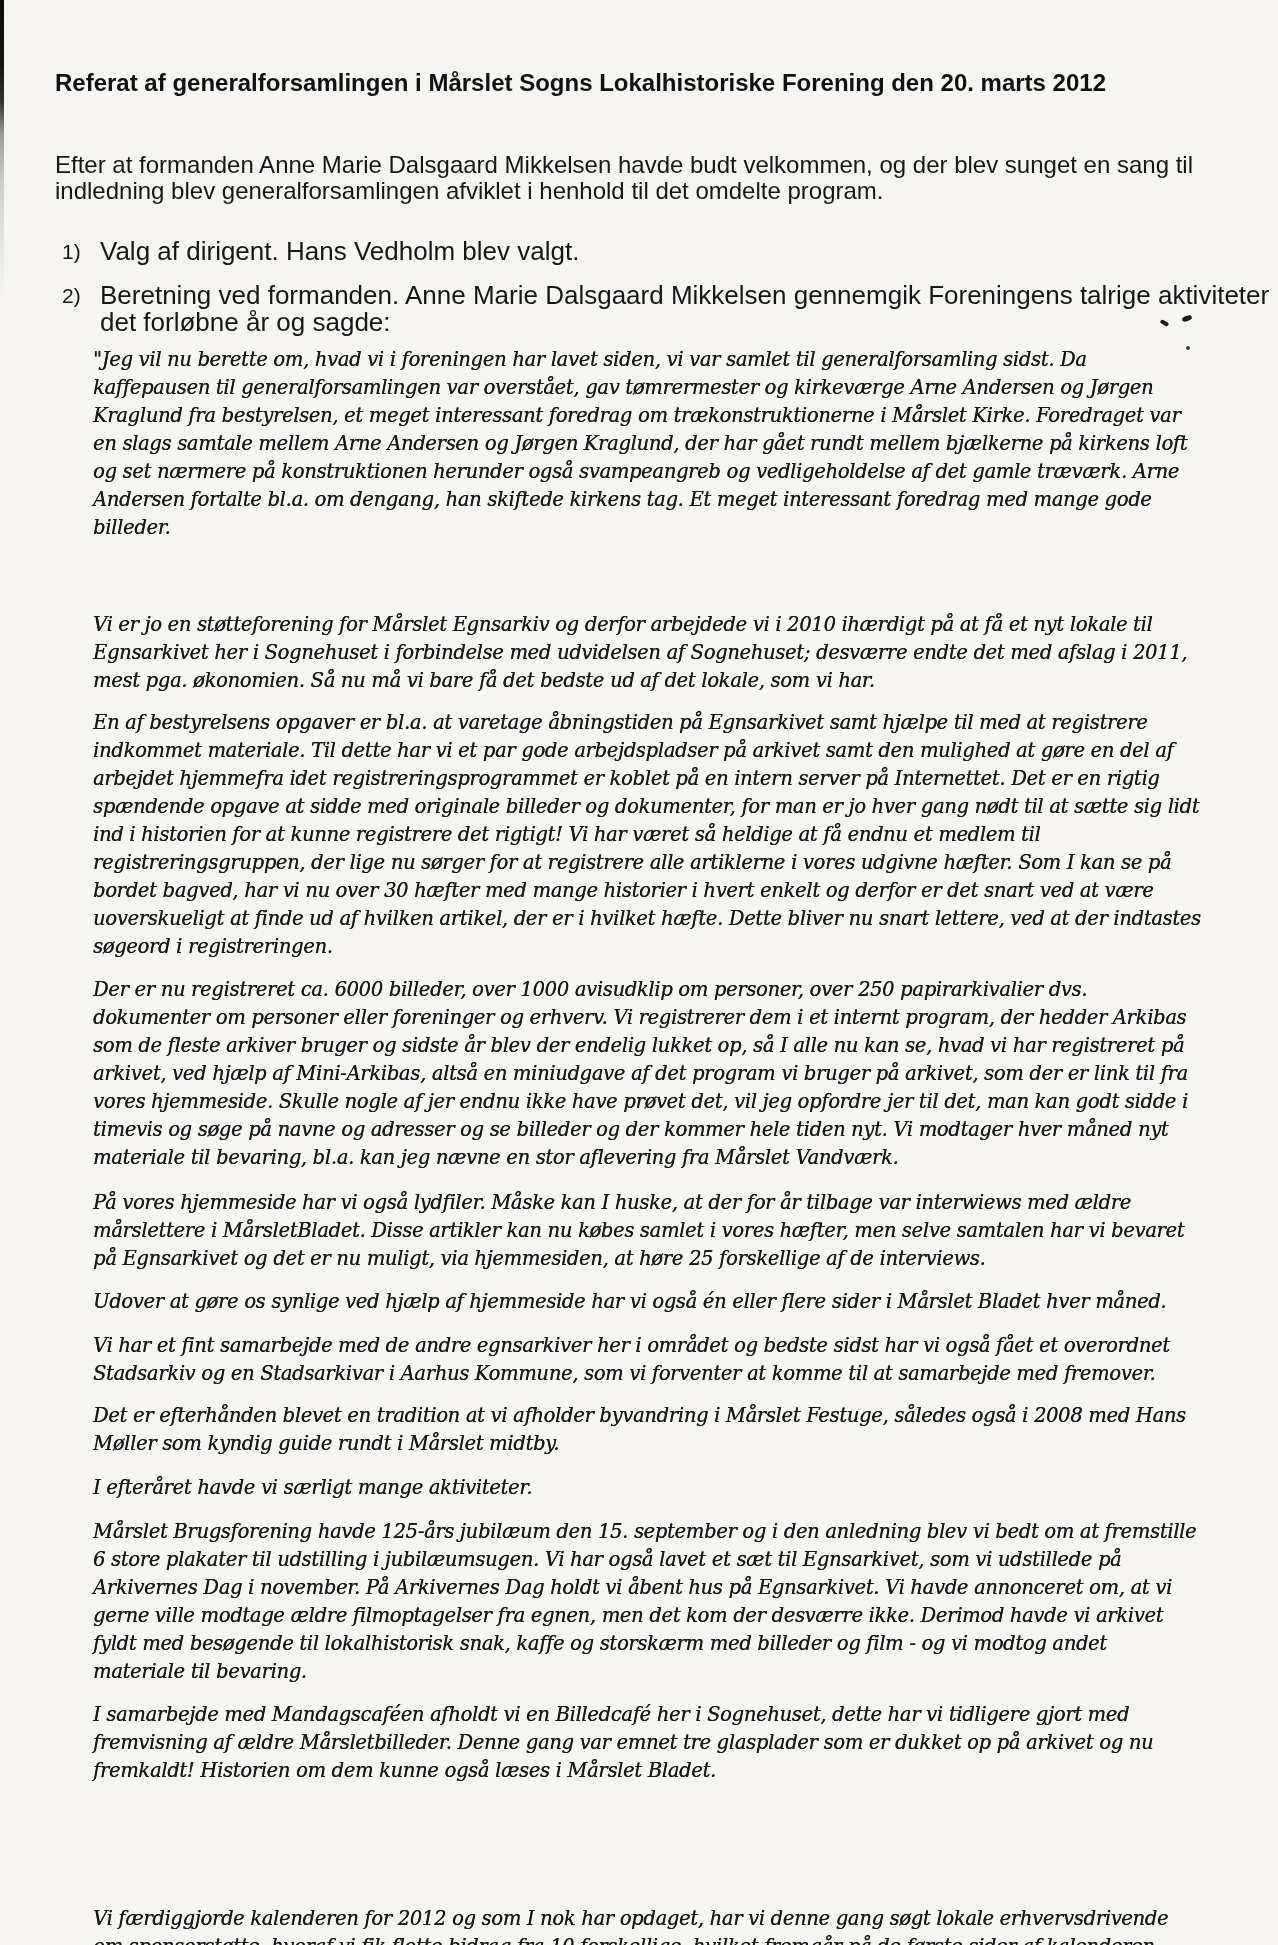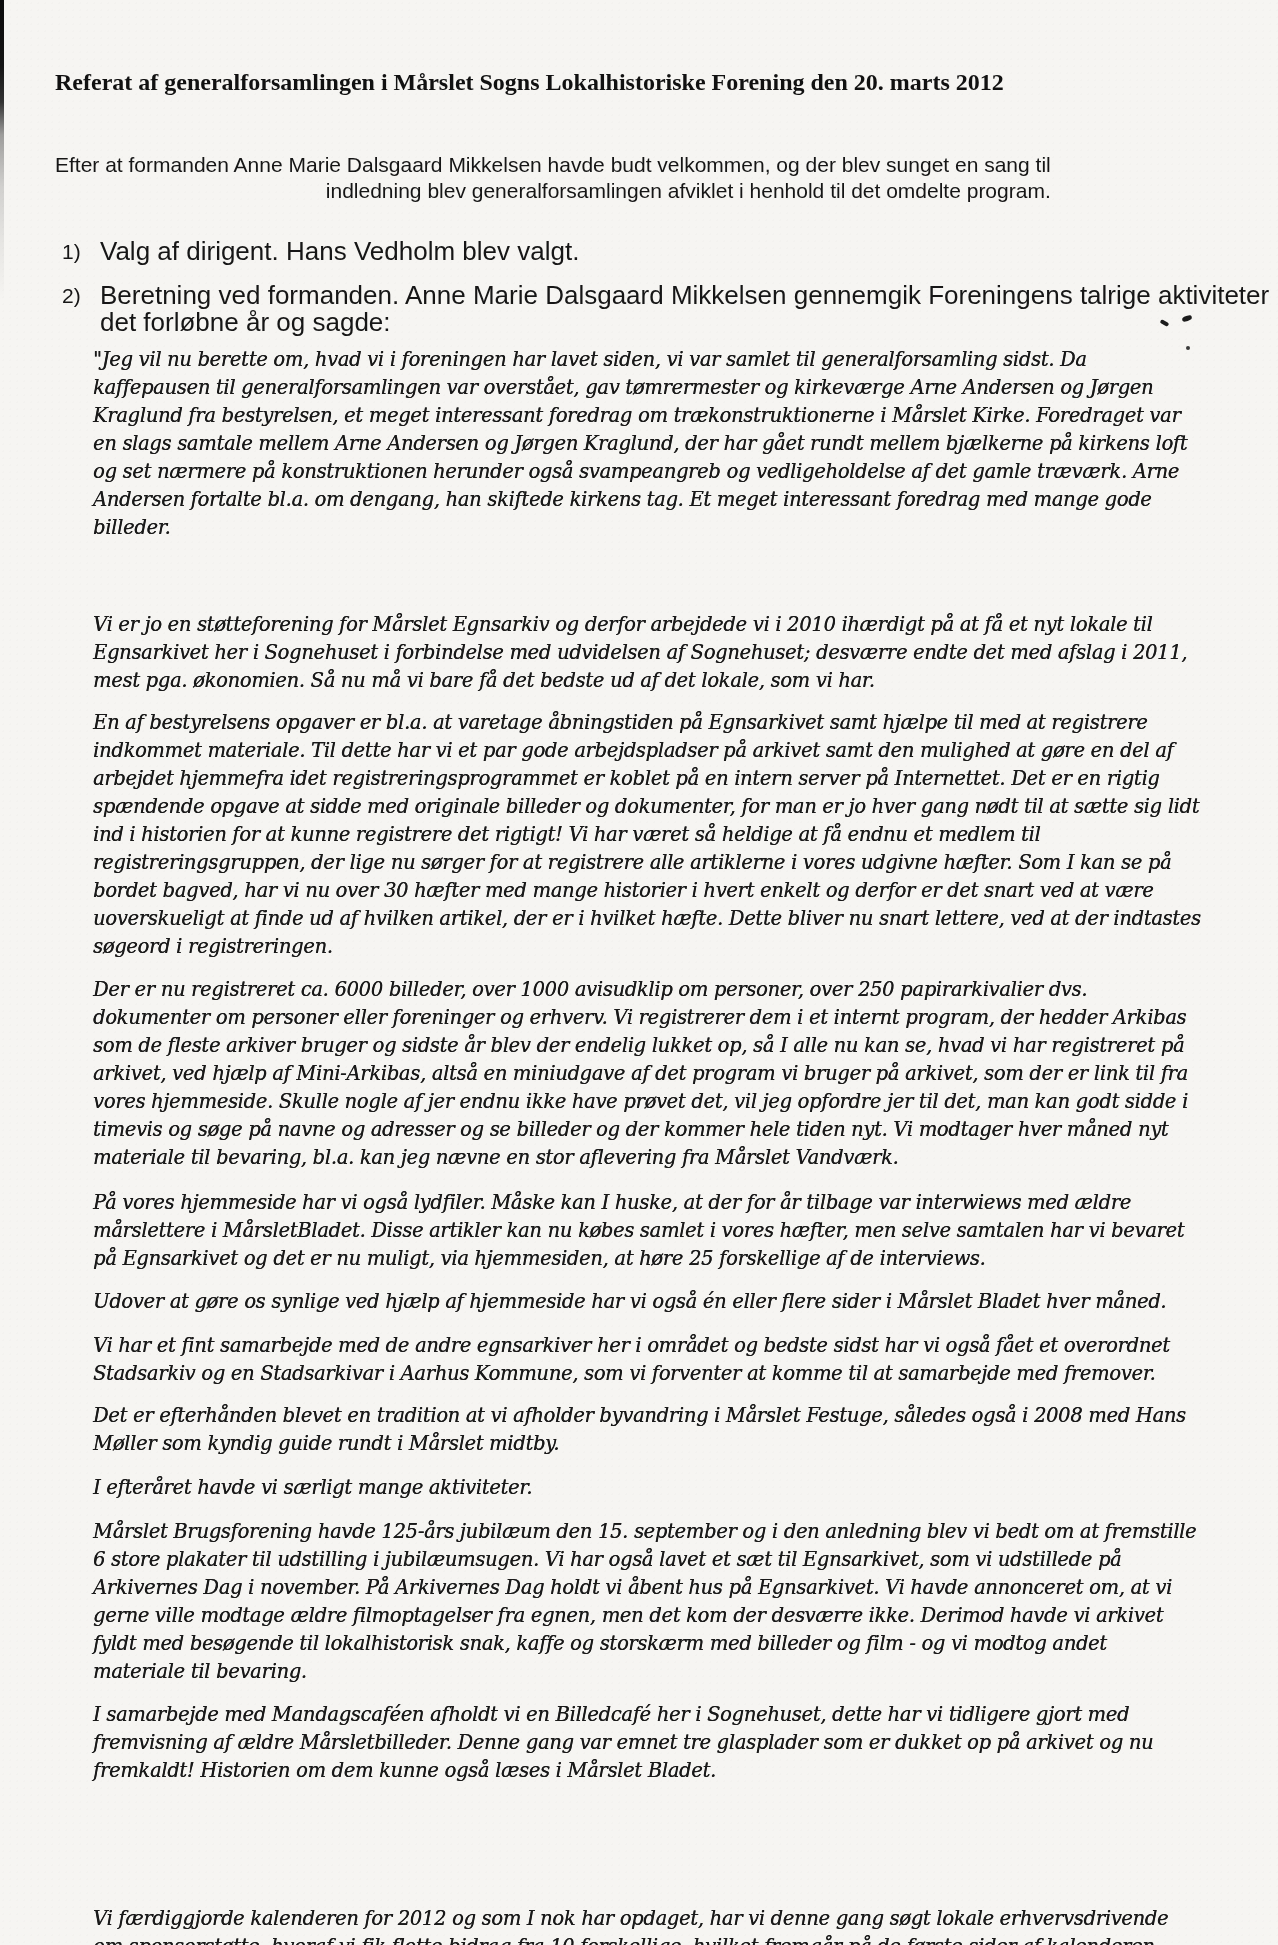--- a/index.html
+++ b/index.html
@@ -15,38 +15,37 @@
     background-image: radial-gradient(rgba(0,0,0,0.013) 1px, transparent 1px);
     background-size: 7px 7px;
     overflow: hidden;
     color: #1a1a1a;
   }
   .title {
     position: absolute;
     left: 55px;
     top: 68px;
     margin: 0;
-    font-family: Liberation Serif, serif;
+    font-family: Liberation Sans, sans-serif;
     font-weight: bold;
     font-size: 24px;
     line-height: 29px;
     color: #111;
     white-space: pre;
   }
   pre {
     margin: 0;
   }
   .sans {
     position: absolute;
     font-family: "Liberation Sans", sans-serif;
-    font-size: 21px;
+    font-size: 24px;
     line-height: 26px;
     color: #161616;
     white-space: pre;
-    text-align: right;
   }
   .intro { left: 55px; top: 152px; }
   .agenda-item {
     position: absolute;
     left: 62px;
   }
   .agenda-num {
     position: absolute;
     left: 0;
     top: 0;

